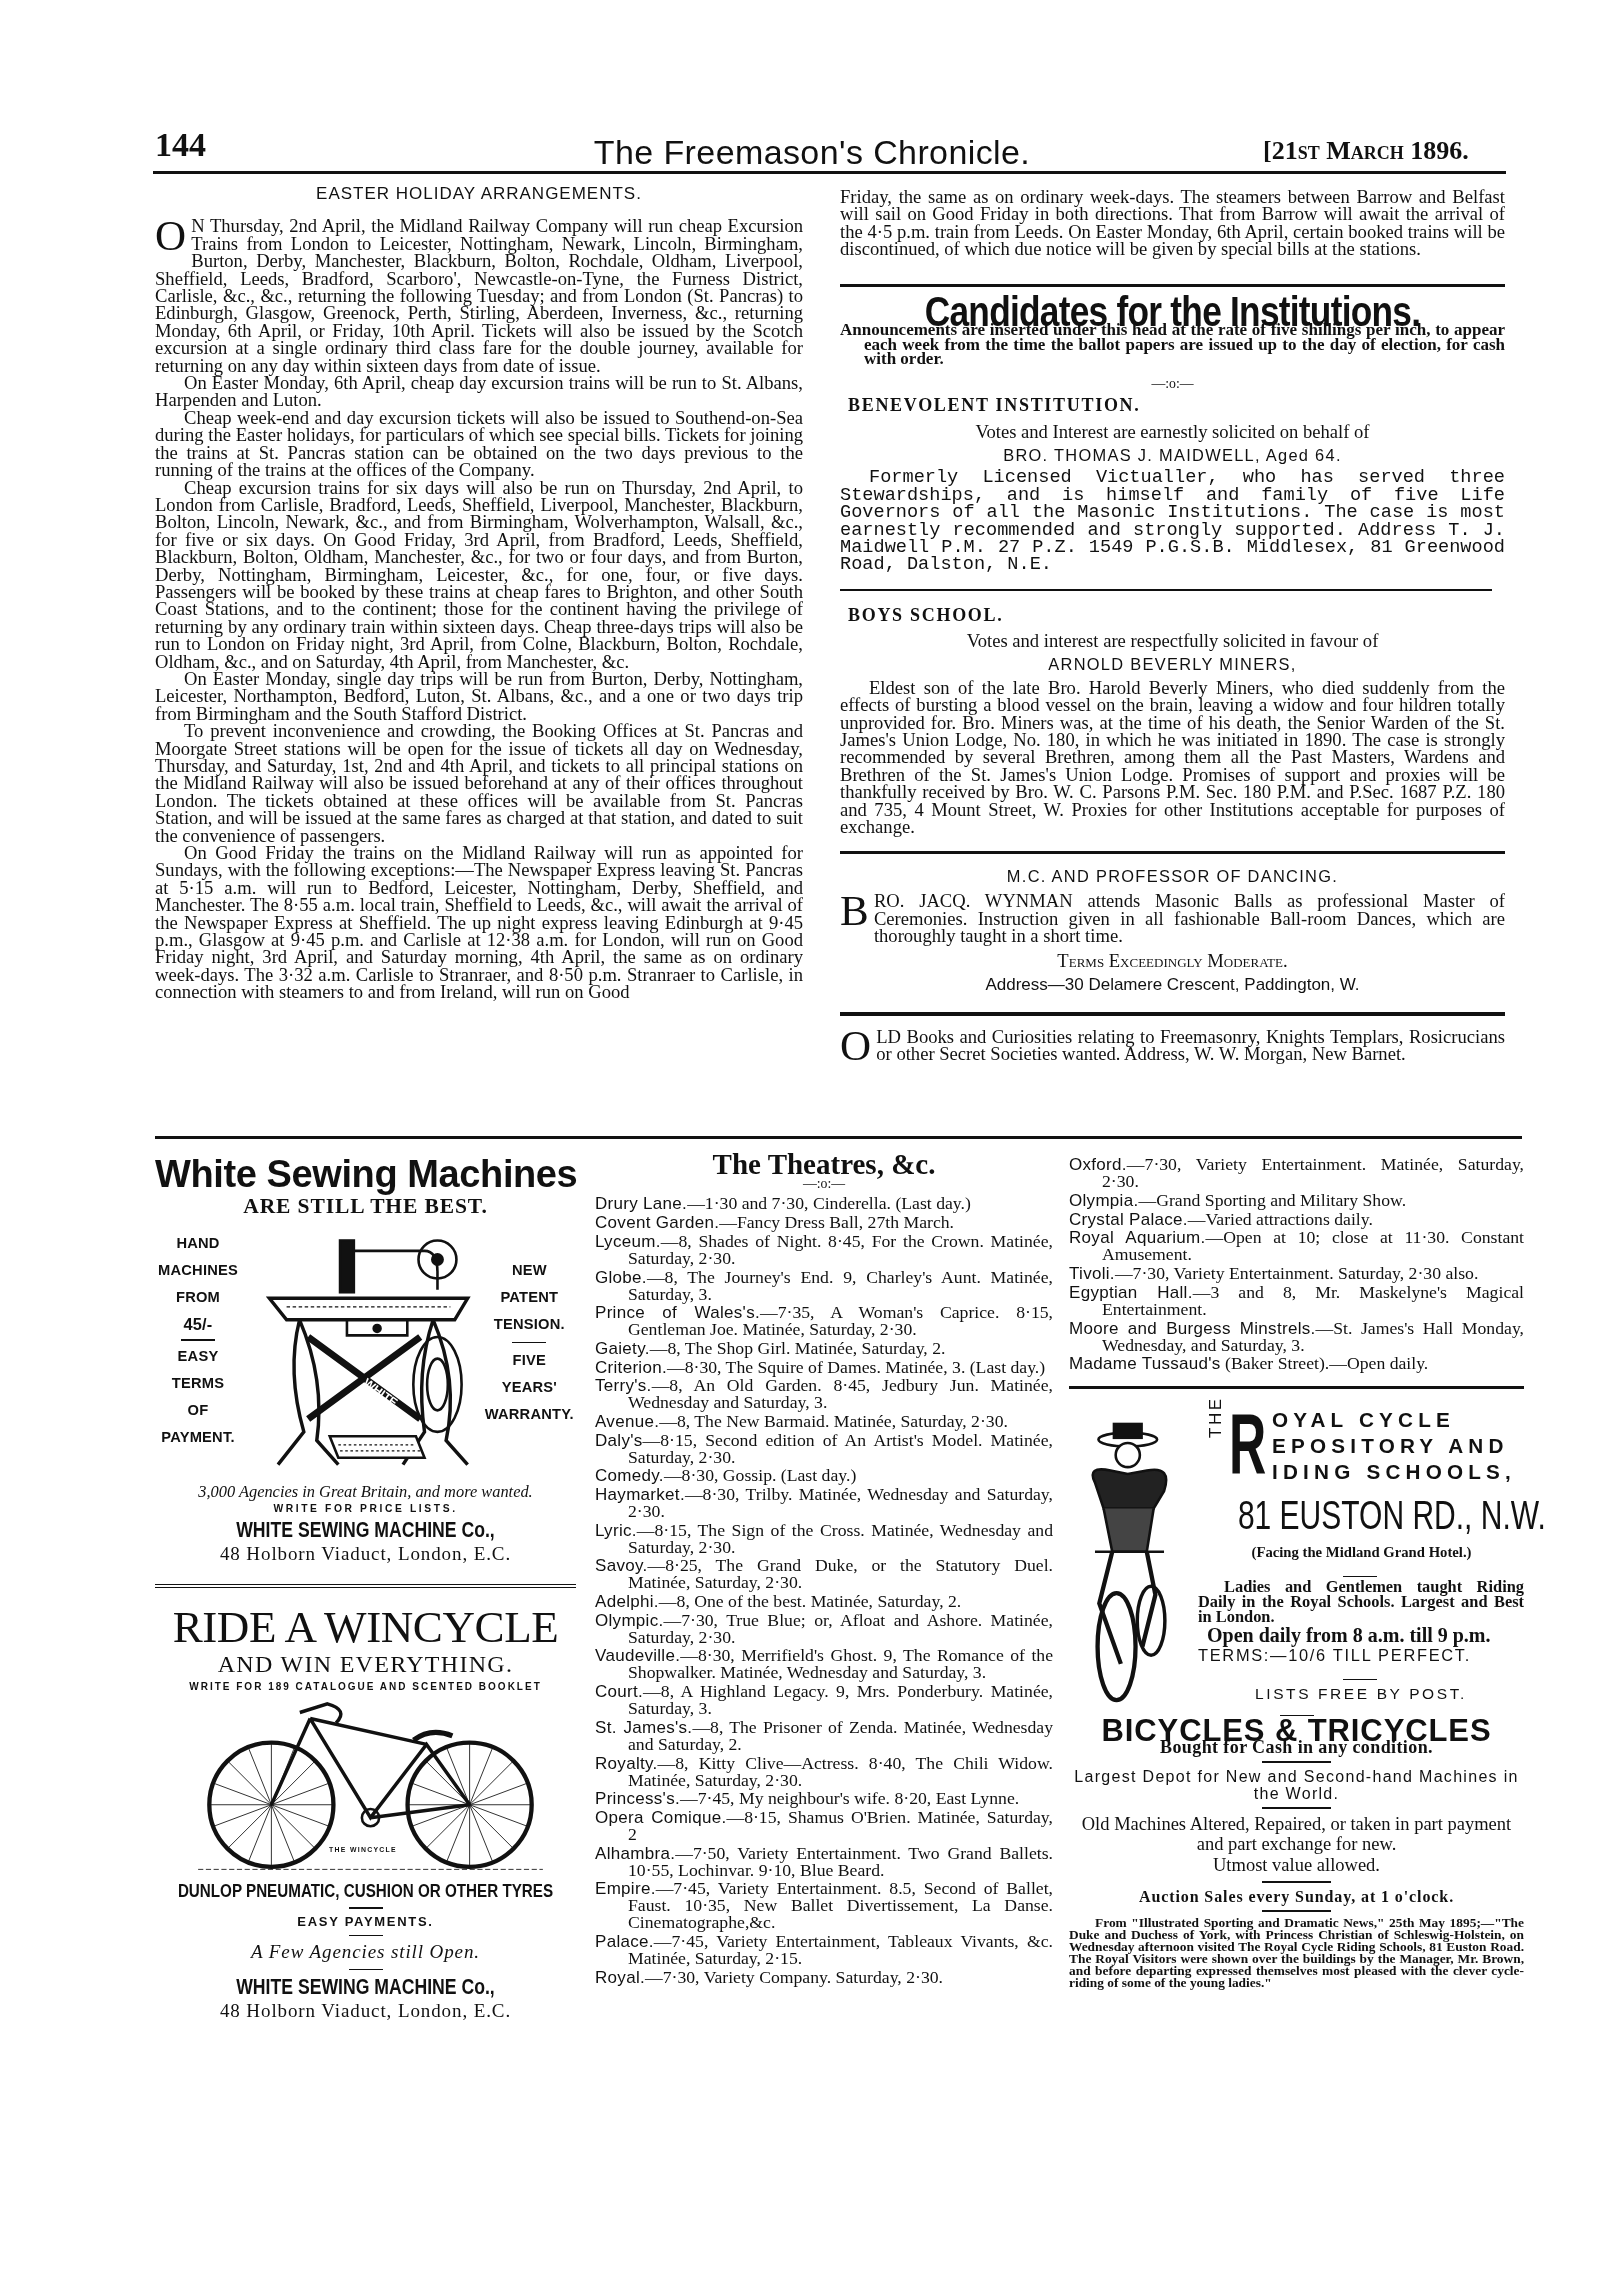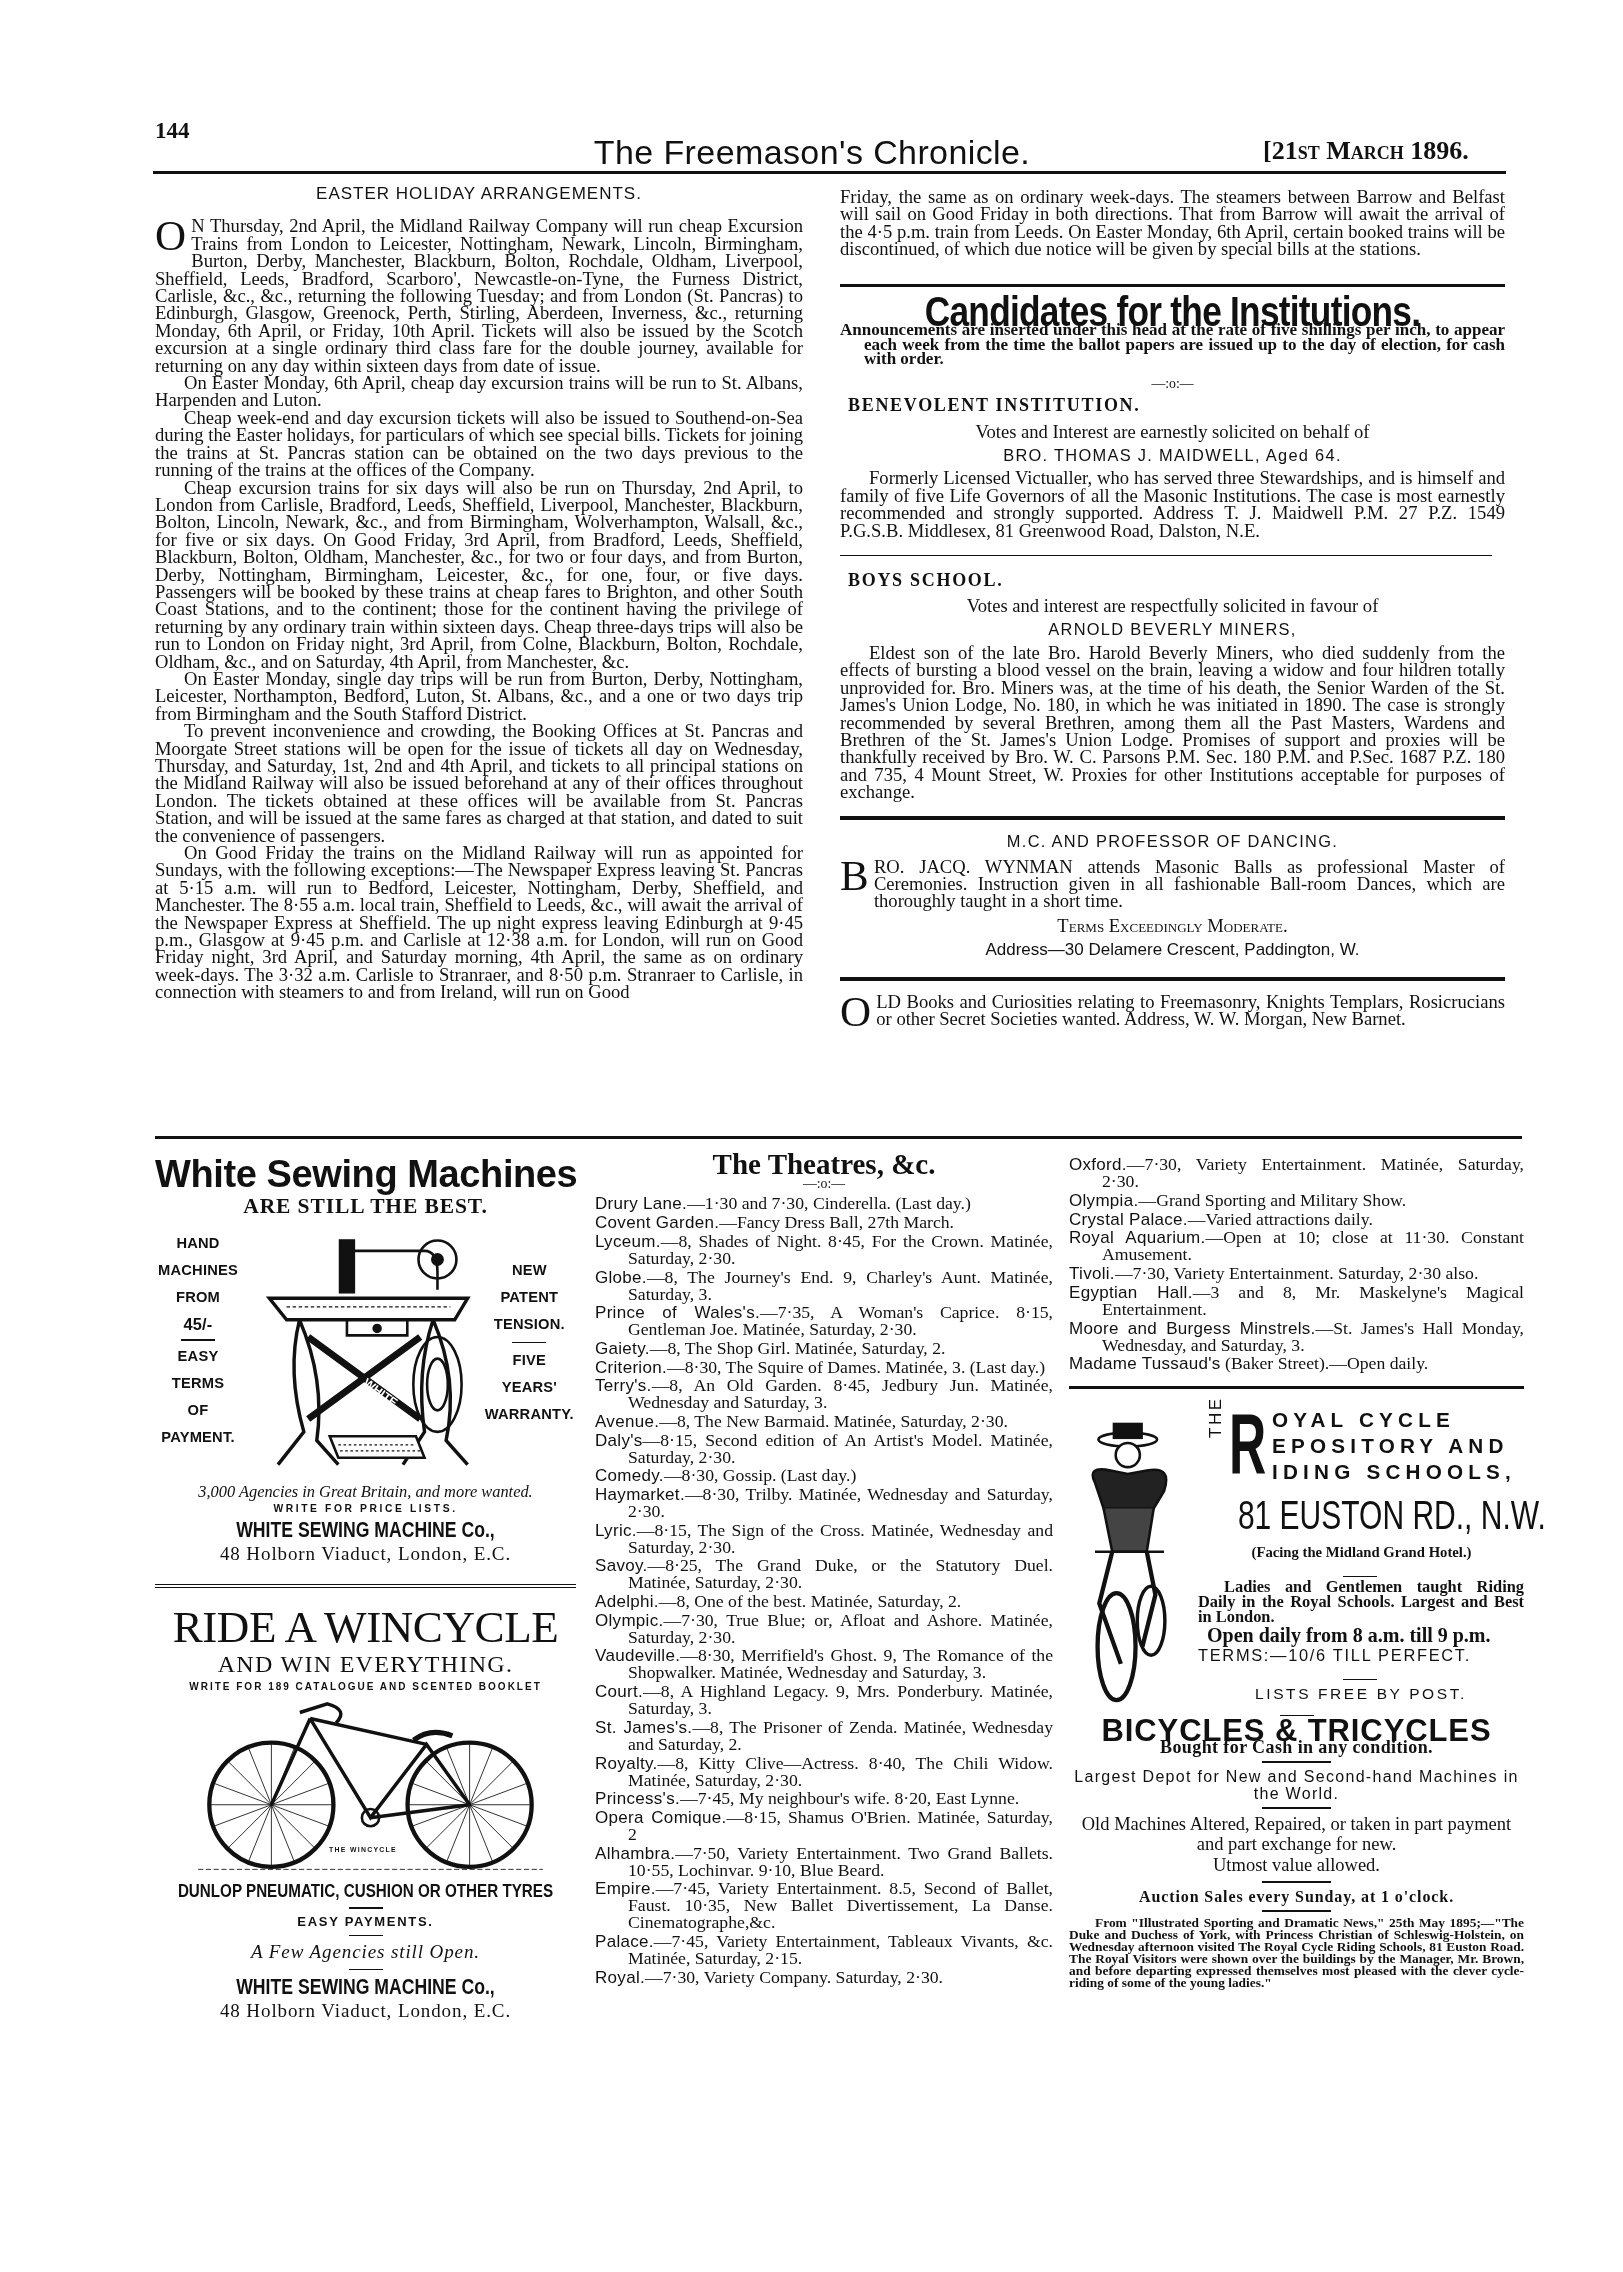--- a/index.html
+++ b/index.html
@@ -7,21 +7,21 @@
          font-family: "Liberation Serif", "DejaVu Serif", serif; color: #111; }
   .abs { position: absolute; }
   .sans { font-family: "Liberation Sans", "DejaVu Sans", sans-serif; }
   .rule { position: absolute; background: #111; }
   p { margin: 0; }
   .just { text-align: justify; }
   .ind { text-indent: 29px; }
   .center { text-align: center; }
 
   
-  #hdr-page { left: 155px; top: 118px; font-size: 23px; font-weight: bold; font-family: "Liberation Serif", serif; }
+  #hdr-page { left: 155px; top: 126px; font-size: 34px; font-weight: bold; font-family: "Liberation Serif", serif; }
   #hdr-title { left: 0; width: 1624px; top: 133px; text-align: center; font-size: 34px; font-family: "Liberation Sans", sans-serif; letter-spacing: 0.4px; }
   #hdr-date { left: 1263px; top: 136px; font-size: 26px; font-weight: bold; }
   #hdr-date .sc { font-variant: small-caps; }
 
   
   #col-tl { left: 155px; top: 185px; width: 648px; font-size: 18.6px; line-height: 17.4px; }
   #col-tl h3 { margin: 0 0 15px 0; text-align: center; font-family: "Liberation Sans", sans-serif; font-weight: normal; font-size: 17px; letter-spacing: 1px; }
   .dropcap { float: left; font-size: 43px; line-height: 34px; margin: 1.7px 5.2px 0 0; font-family: "Liberation Serif", serif; }
 
   
@@ -69,21 +69,21 @@
 
 <div class="abs" id="col-tr">
   <p class="just">Friday, the same as on ordinary week-days. The steamers between Barrow and Belfast will sail on Good Friday in both directions. That from Barrow will await the arrival of the 4·5 p.m. train from Leeds. On Easter Monday, 6th April, certain booked trains will be discontinued, of which due notice will be given by special bills at the stations.</p>
   <div style="height:3.4px; background:#111; margin:26px 0 15.5px;"></div>
   <p id="cand-title">Candidates for the Institutions.</p>
   <p class="small-bold just" style="padding-left:24px; text-indent:-24px; margin-top:3.4px;">Announcements are inserted under this head at the rate of five shillings per inch, to appear each week from the time the ballot papers are issued up to the day of election, for cash with order.</p>
   <p class="orn" style="margin-top:8.6px;">—:o:—</p>
   <p class="sec-title" style="margin-top:5.2px;">BENEVOLENT INSTITUTION.</p>
   <p class="center" style="margin-top:6.9px;">Votes and Interest are earnestly solicited on behalf of</p>
   <p class="sans-line" style="margin-top:6.9px;">BRO. THOMAS J. MAIDWELL, Aged 64.</p>
-  <p class="just ind" style="margin-top:5.2px;">Formerly Licensed Victualler, who has served three Stewardships, and is himself and family of five Life Governors of all the Masonic Institutions. The case is most earnestly recommended and strongly supported. Address T. J. Maidwell P.M. 27 P.Z. 1549 P.G.S.B. Middlesex, 81 Greenwood Road, Dalston, N.E.</p>
+  <p class="just ind" style="margin-top:5.2px;font-family:Liberation Mono, monospace;">Formerly Licensed Victualler, who has served three Stewardships, and is himself and family of five Life Governors of all the Masonic Institutions. The case is most earnestly recommended and strongly supported. Address T. J. Maidwell P.M. 27 P.Z. 1549 P.G.S.B. Middlesex, 81 Greenwood Road, Dalston, N.E.</p>
   <div style="height:1.7px; background:#111; margin:15.5px 0 15.5px; width:98%;"></div>
   <p class="sec-title">BOYS SCHOOL.</p>
   <p class="center" style="margin-top:5.2px;">Votes and interest are respectfully solicited in favour of</p>
   <p class="sans-line" style="margin-top:6.9px;">ARNOLD BEVERLY MINERS,</p>
   <p class="just ind" style="margin-top:5.2px;">Eldest son of the late Bro. Harold Beverly Miners, who died suddenly from the effects of bursting a blood vessel on the brain, leaving a widow and four hildren totally unprovided for. Bro. Miners was, at the time of his death, the Senior Warden of the St. James's Union Lodge, No. 180, in which he was initiated in 1890. The case is strongly recommended by several Brethren, among them all the Past Masters, Wardens and Brethren of the St. James's Union Lodge. Promises of support and proxies will be thankfully received by Bro. W. C. Parsons P.M. Sec. 180 P.M. and P.Sec. 1687 P.Z. 180 and 735, 4 Mount Street, W. Proxies for other Institutions acceptable for purposes of exchange.</p>
   <div style="height:3.4px; background:#111; margin:15.5px 0 13.8px;"></div>
   <p class="sans-line">M.C. AND PROFESSOR OF DANCING.</p>
   <p class="just" style="margin-top:6.9px;"><span class="dropcap">B</span><span>RO. JACQ. WYNMAN attends Masonic Balls as professional Master of Ceremonies. Instruction given in all fashionable Ball-room Dances, which are thoroughly taught in a short time.</span></p>
   <p class="center sc" style="margin-top:6.9px;">Terms Exceedingly Moderate.</p>
   <p class="center sans" style="margin-top:6.9px; font-size:17px;">Address—30 Delamere Crescent, Paddington, W.</p>

